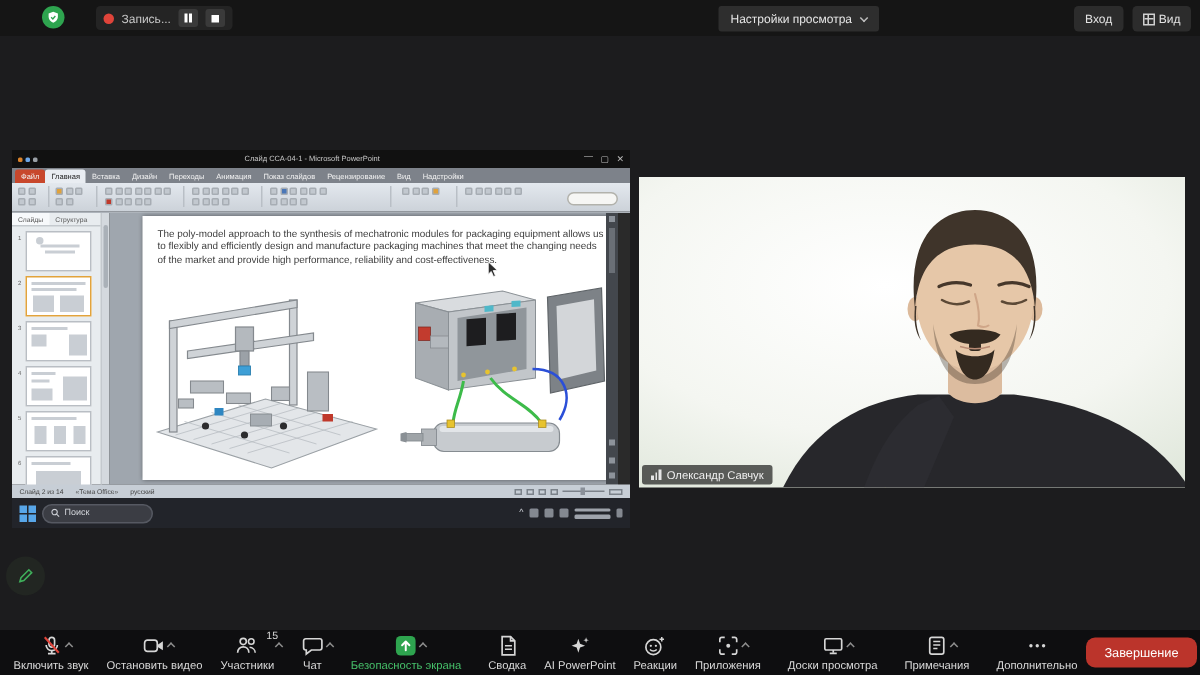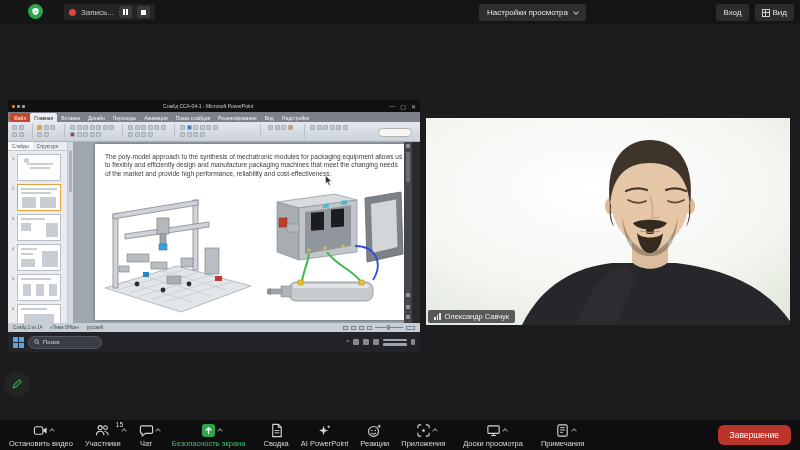--- a/index.html
+++ b/index.html
@@ -461,20 +461,33 @@
 
 <div id="annot">
   <svg class="ic" width="12" height="12" viewBox="0 0 16 16">
     <path d="M3 13l1-3.5 7-7 2.5 2.5-7 7z" fill="none" stroke="#3fae5a" stroke-width="1.4"></path>
     <line x1="3" y1="13" x2="4.6" y2="12.4" stroke="#3fae5a" stroke-width="1.4"></line>
   </svg>
 </div>
 
 <div id="toolbar">
 
+  <div class="titem">
+    <span class="ticonrow">
+      <svg class="ic" width="15" height="15" viewBox="0 0 16 16">
+        <rect x="6" y="2" width="4" height="7" rx="2" fill="none" stroke="#d6d6d6" stroke-width="1.2"></rect>
+        <path d="M4 7.5a4 4 0 0 0 8 0" fill="none" stroke="#d6d6d6" stroke-width="1.2"></path>
+        <line x1="8" y1="11.6" x2="8" y2="13.4" stroke="#d6d6d6" stroke-width="1.2"></line>
+        <line x1="5.3" y1="13.6" x2="10.7" y2="13.6" stroke="#d6d6d6" stroke-width="1.2"></line>
+        <line x1="3" y1="2" x2="13" y2="13" stroke="#e0443a" stroke-width="1.5"></line>
+      </svg>
+      <span class="chv"></span>
+    </span>
+    <span class="tlabel">Включить звук</span>
+  </div>
 
   <div class="titem">
     <span class="ticonrow">
       <svg class="ic" width="15" height="15" viewBox="0 0 16 16">
         <rect x="1.5" y="4" width="9" height="8" rx="2" fill="none" stroke="#d6d6d6" stroke-width="1.2"></rect>
         <path d="M10.8 7.2l3.7-2.4v6.4l-3.7-2.4z" fill="#d6d6d6"></path>
       </svg>
       <span class="chv"></span>
     </span>
     <span class="tlabel">Остановить видео</span>
@@ -581,20 +594,30 @@
         <rect x="3" y="2" width="10" height="12" rx="1.5" fill="none" stroke="#d6d6d6" stroke-width="1.2"></rect>
         <line x1="5.5" y1="5" x2="10.5" y2="5" stroke="#d6d6d6" stroke-width="1"></line>
         <line x1="5.5" y1="7.5" x2="10.5" y2="7.5" stroke="#d6d6d6" stroke-width="1"></line>
         <line x1="5.5" y1="10" x2="8.5" y2="10" stroke="#d6d6d6" stroke-width="1"></line>
       </svg>
       <span class="chv"></span>
     </span>
     <span class="tlabel">Примечания</span>
   </div>
 
+  <div class="titem" style="padding-left:12px;">
+    <span class="ticonrow">
+      <svg class="ic" width="15" height="15" viewBox="0 0 16 16">
+        <circle cx="3.5" cy="8" r="1.2" fill="#d6d6d6"></circle>
+          <circle cx="8" cy="8" r="1.2" fill="#d6d6d6"></circle>
+          <circle cx="12.5" cy="8" r="1.2" fill="#d6d6d6"></circle>
+      </svg>
+    </span>
+    <span class="tlabel">Дополнительно</span>
+  </div>
 
   <div id="endbtn">Завершение</div>
 </div>
 
 <div id="cursor">
   <svg width="8" height="11" viewBox="0 0 8 11">
       <path d="M0.5 0.5 L6.5 6.2 L3.8 6.4 L5.3 9.8 L4 10.4 L2.5 7 L0.5 8.8 Z" fill="#2b2b2b" stroke="#f5f5f5" stroke-width="0.6"></path>
     </svg>
 </div>
 

